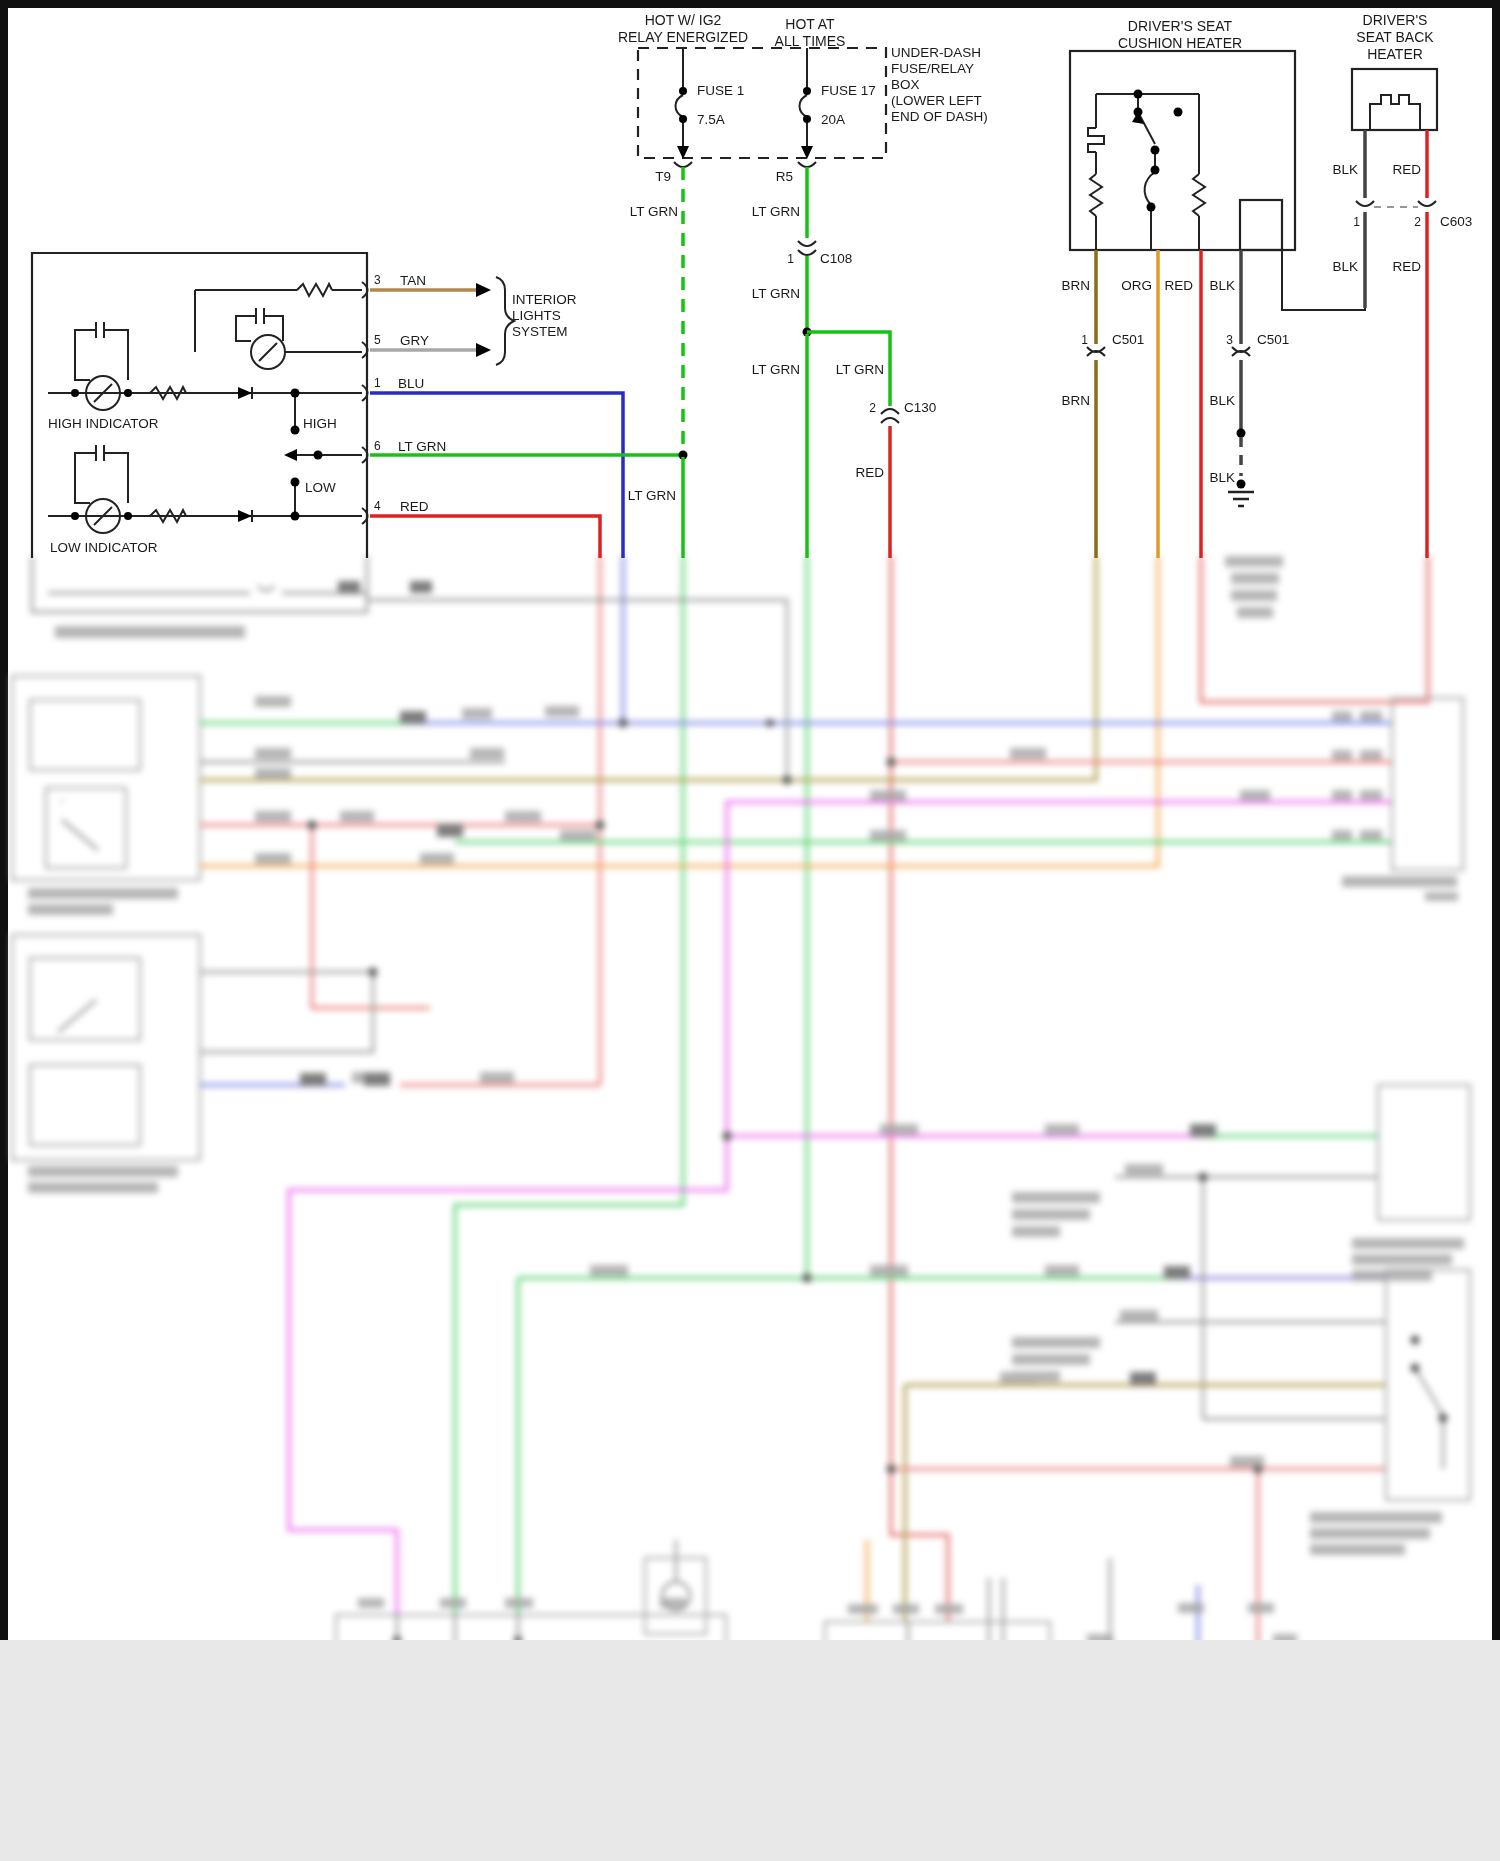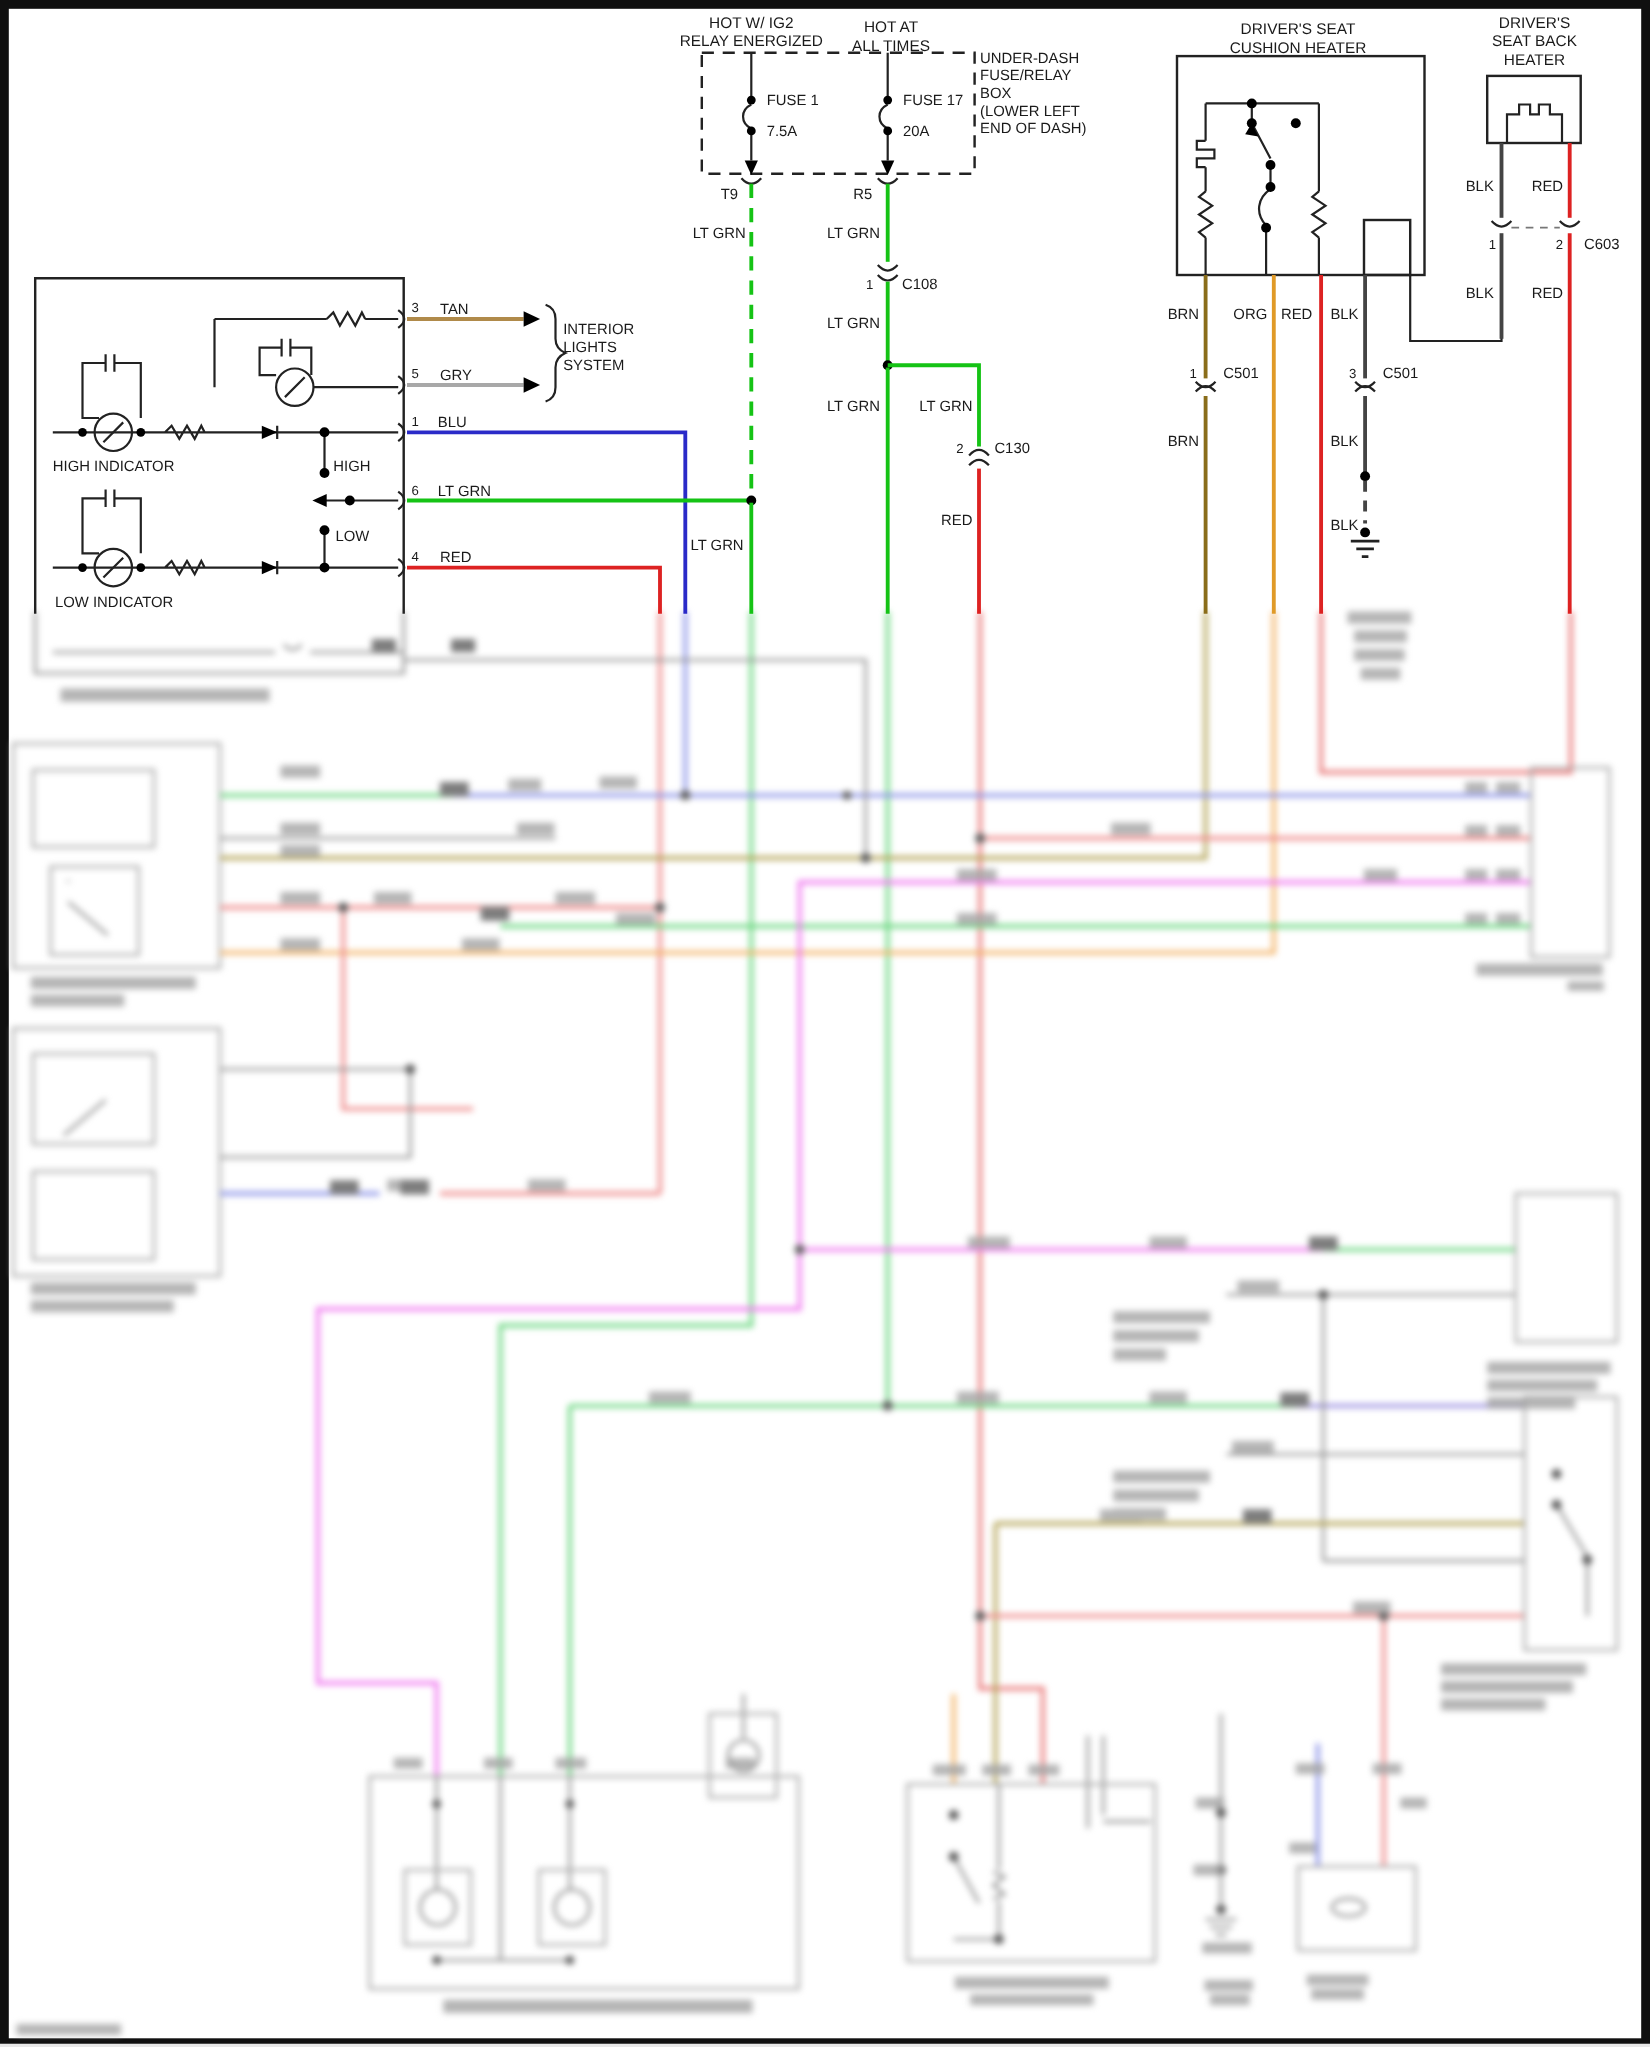--- a/index.html
+++ b/index.html
@@ -1,16 +1,16 @@
 <!DOCTYPE html>
 <html><head>
 <meta charset="utf-8">
 <style>
   html,body{margin:0;padding:0;background:#e8e8e8;}
-  .page{width:1500px;height:1858px;position:relative;background:#ffffff;margin:0 auto;}
+  .page{width:1500px;height:1640px;position:relative;background:#ffffff;margin:0 auto;}
   svg{display:block;}
   text{font-family:"Liberation Sans",sans-serif;fill:#1a1a1a;font-size:13.5px;}
   .t12{font-size:12px;}
   .t14{font-size:14px;}
   .ta-m{text-anchor:middle;}
   .ta-e{text-anchor:end;}
   .ckt{fill:none;stroke:#222;stroke-width:2;}
   .box{fill:none;stroke:#222;stroke-width:2.2;}
   .wire{fill:none;stroke-width:3.5;stroke-linecap:butt;}
   .bwire{fill:none;stroke-width:3.5;}

